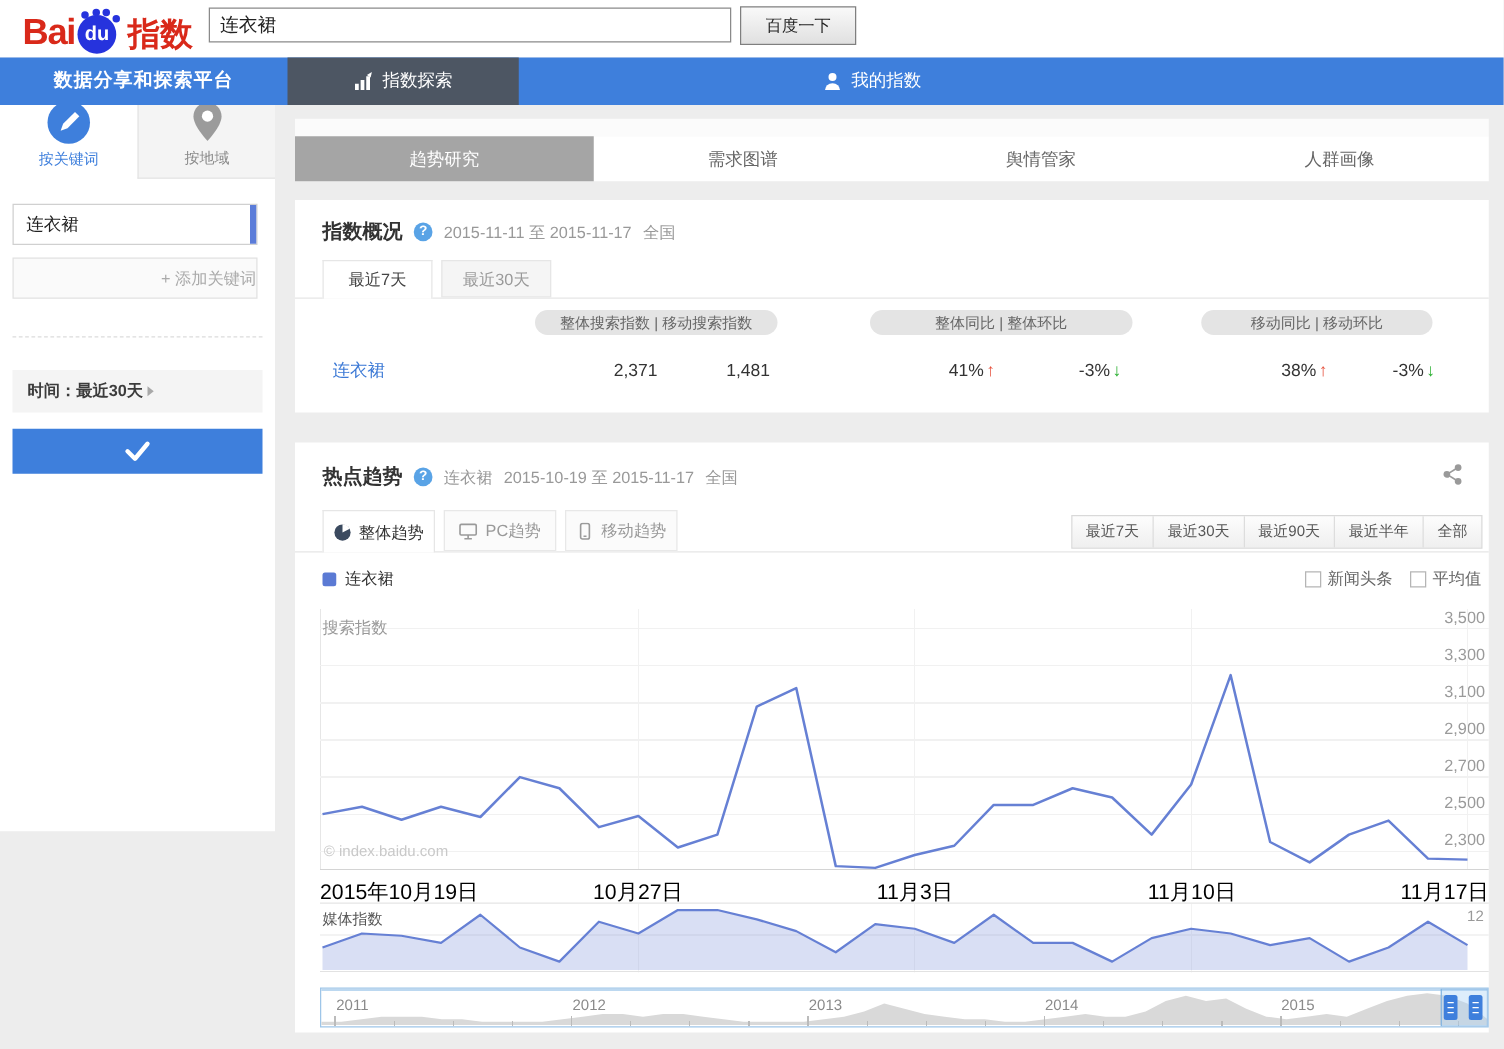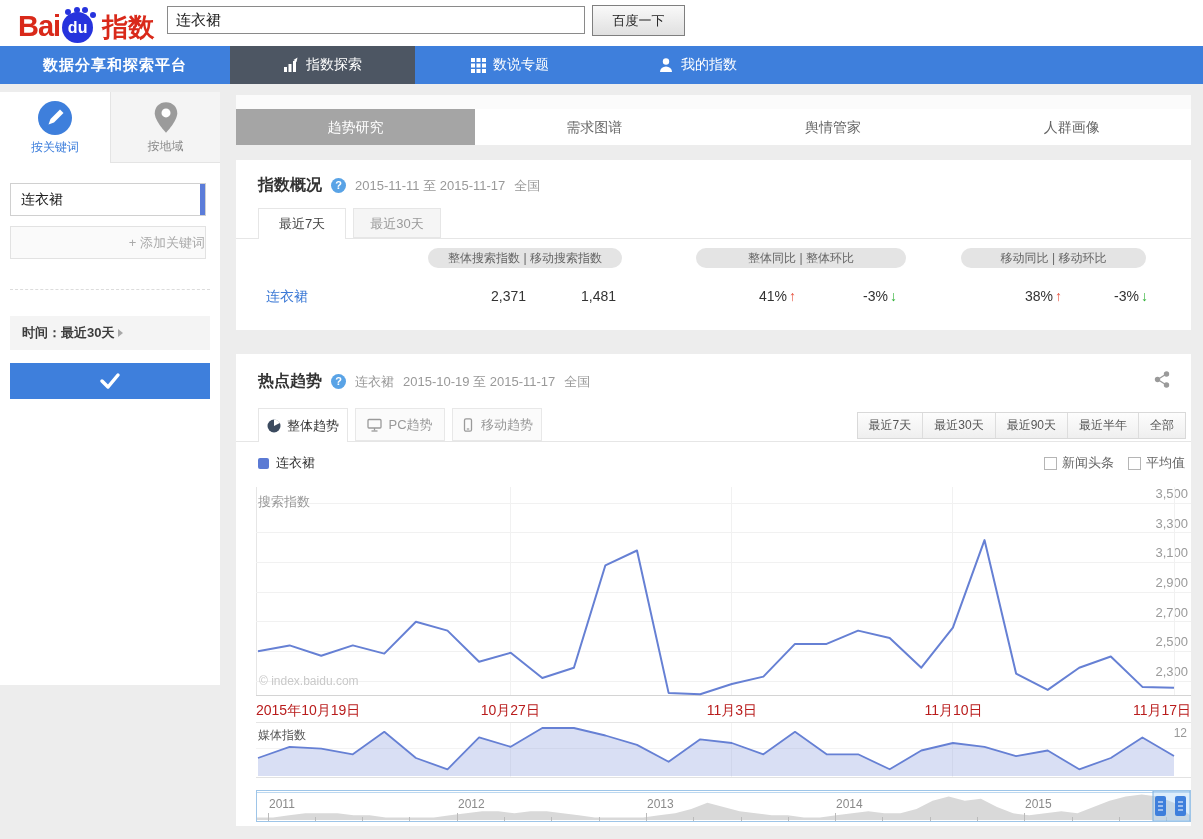--- a/index.html
+++ b/index.html
@@ -20,21 +20,21 @@
   
   .navbar { position:absolute; left:0; top:46px; width:1203px; height:38px; background:#3e7fdc; z-index:5; }
   .nav-platform { position:absolute; left:0; top:0; width:230px; height:38px; color:#fff; font-weight:bold; font-size:15px; text-align:center; line-height:38px; letter-spacing:1px; }
   .nav-item { position:absolute; top:0; height:38px; display:flex; align-items:center; justify-content:center; gap:7px; color:#fff; font-size:14px; cursor:pointer; }
   .nav-item.active { background:#4d5663; }
   .nav-i1 { left:230px; width:185px; }
   .nav-i2 { left:420px; width:180px; }
   .nav-i3 { left:605px; width:185px; }
 
   
-  .sidebar { position:absolute; left:0; top:92px; width:220px; height:593px; background:#fff; }
+  .sidebar { position:absolute; left:0; top:72px; width:220px; height:593px; background:#fff; }
   .mode-tabs { display:flex; height:71px; }
   .mode-tab { width:110px; text-align:center; position:relative; cursor:pointer; }
   .mode-tab .mlabel { position:absolute; bottom:7px; width:100%; font-size:12px; }
   .mode-tab.active .mlabel { color:#3e7fdc; }
   .mode-tab.inactive { background:#f4f4f4; border-left:1px solid #e4e4e4; border-bottom:1px solid #e4e4e4; }
   .mode-tab.inactive .mlabel { color:#8a8a8a; }
   .mode-icon { margin-top:8px; height:36px; display:flex; justify-content:center; }
   .kw-box { position:relative; margin:20px 14px 0 10px; height:33px; border:1px solid #d0d0d0; background:#fff; line-height:31px; padding-left:10px; font-size:14px; color:#222; cursor:text; }
   .kw-accent { position:absolute; right:0; top:0; width:5px; height:100%; background:#5b7cd9; }
   .add-btn { margin:10px 14px 0 10px; height:33px; background:#fafafa; border:1px solid #e2e2e2; color:#aaa; font-size:13px; text-align:right; line-height:31px; cursor:pointer; }
@@ -97,21 +97,21 @@
   .legend-sq { width:11px; height:11px; background:#5b7ad4; border-radius:2px; }
   .legend-label { font-size:13px; color:#333; }
   .cb-group { position:absolute; right:6px; top:100px; display:flex; gap:14px; }
   .cb-item { display:flex; align-items:center; gap:5px; cursor:pointer; }
   .cb-box { width:13px; height:13px; border:1px solid #b5b5b5; background:#fff; }
   .cb-label { font-size:13px; color:#666; }
 
   .chart-wrap { position:absolute; left:20px; top:133px; width:935px; height:209px; }
   .chart-axis-label { position:absolute; left:2px; top:6px; font-size:13px; color:#999; }
   .chart-watermark { position:absolute; left:3px; bottom:8px; font-size:12px; color:#c9c9c9; }
-  .axis-row { position:absolute; left:20px; top:342px; width:935px; height:26px; font-size:14px; color:#b91c1c;text-align:right; }
+  .axis-row { position:absolute; left:20px; top:342px; width:935px; height:26px; font-size:17px; color:#000000;text-align:right; }
   .axis-row span { position:absolute; top:6px; white-space:nowrap; }
   .xl0 { left:0; }
   .xl1 { left:27.2%; transform:translateX(-50%); }
   .xl2 { left:50.9%; transform:translateX(-50%); }
   .xl3 { left:74.6%; transform:translateX(-50%); }
   .xl4 { right:0; }
   .media-wrap { position:absolute; left:20px; top:368px; width:935px; height:71px; border-top:1px solid #e5e5e5; }
   .media-label { position:absolute; left:2px; top:4px; font-size:12px; color:#555; z-index:2; }
   .media-max { position:absolute; right:4px; top:3px; font-size:12px; color:#999; z-index:2; }
   .timeline { position:absolute; left:20px; top:436px; width:935px; height:32px; border:1px solid #9ec5e8; background:#fff; }
@@ -136,36 +136,20 @@
 <div class="navbar">
   <div class="nav-platform">数据分享和探索平台</div>
   <div class="nav-item nav-i1 active">
     <svg width="16" height="16" viewBox="0 0 16 16">
       <rect x="1" y="10" width="3" height="5" fill="#fff"></rect>
       <rect x="5.5" y="7" width="3" height="8" fill="#fff"></rect>
       <rect x="10" y="4" width="3" height="11" fill="#fff"></rect>
       <polygon points="10.5,3 14.5,0.5 13.5,5" fill="#fff"></polygon>
     </svg>
     <span>指数探索</span>
-  </div>
-  <div class="nav-item nav-i2">
-    <svg width="15" height="15" viewBox="0 0 15 15">
-      <g fill="#fff">
-        <rect x="0" y="0" width="4" height="4"></rect>
-          <rect x="5.5" y="0" width="4" height="4"></rect>
-          <rect x="11" y="0" width="4" height="4"></rect>
-        <rect x="0" y="5.5" width="4" height="4"></rect>
-          <rect x="5.5" y="5.5" width="4" height="4"></rect>
-          <rect x="11" y="5.5" width="4" height="4"></rect>
-        <rect x="0" y="11" width="4" height="4"></rect>
-          <rect x="5.5" y="11" width="4" height="4"></rect>
-          <rect x="11" y="11" width="4" height="4"></rect>
-      </g>
-    </svg>
-    <span>数说专题</span>
   </div>
   <div class="nav-item nav-i3">
     <svg width="16" height="16" viewBox="0 0 16 16">
       <circle cx="8" cy="4.5" r="3.2" fill="#fff"></circle>
       <path d="M2,15 a6,5.5 0 0 1 12,0 z" fill="#fff"></path>
     </svg>
     <span>我的指数</span>
   </div>
 </div>
 

